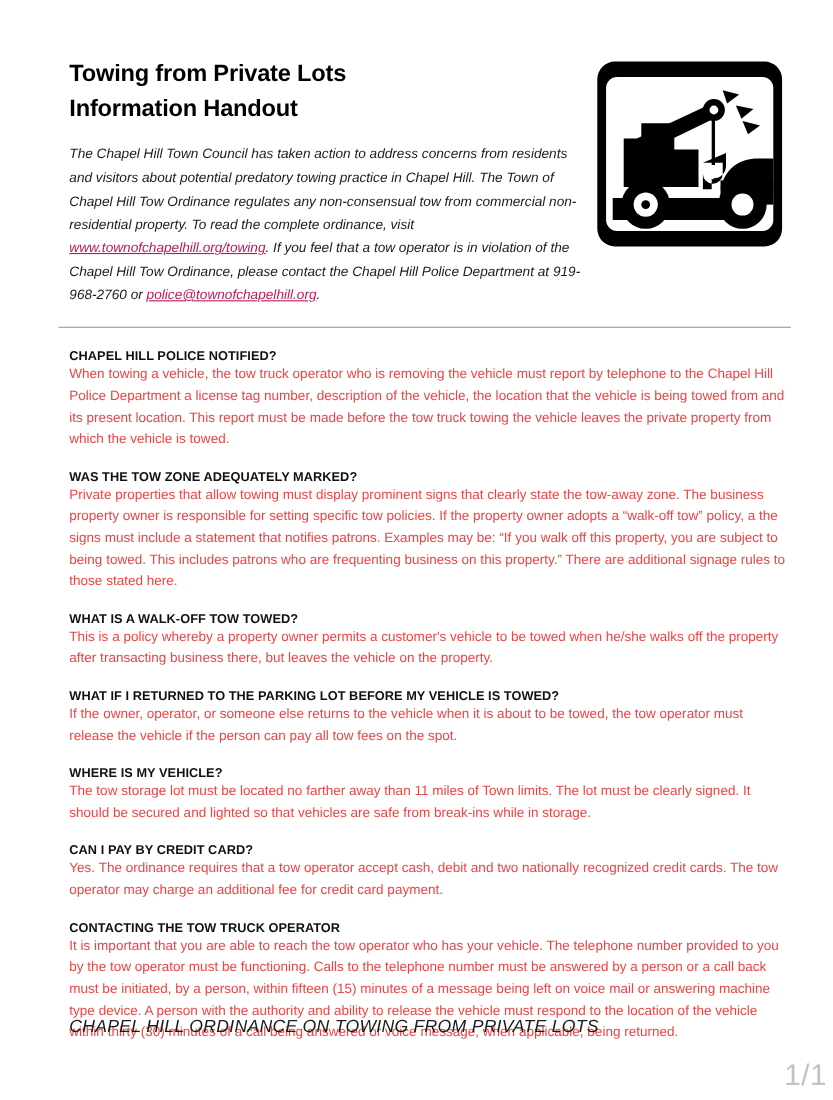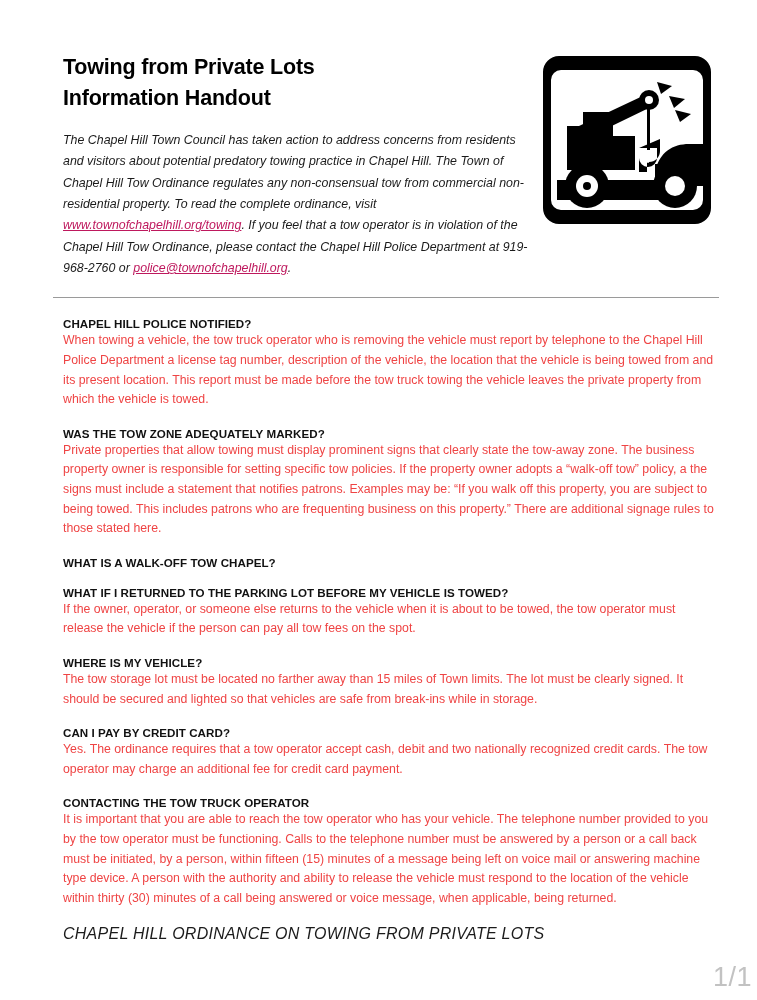--- a/index.html
+++ b/index.html
@@ -170,31 +170,32 @@
         <h2 class="section-heading">CHAPEL HILL POLICE NOTIFIED?</h2>
         <p class="section-body">When towing a vehicle, the tow truck operator who is removing the vehicle must report by telephone to the Chapel Hill Police Department a license tag number, description of the vehicle, the location that the vehicle is being towed from and its present location. This report must be made before the tow truck towing the vehicle leaves the private property from which the vehicle is towed.</p>
       </div>
 
       <div class="section">
         <h2 class="section-heading">WAS THE TOW ZONE ADEQUATELY MARKED?</h2>
         <p class="section-body">Private properties that allow towing must display prominent signs that clearly state the tow-away zone. The business property owner is responsible for setting specific tow policies. If the property owner adopts a “walk-off tow” policy, a the signs must include a statement that notifies patrons. Examples may be: “If you walk off this property, you are subject to being towed. This includes patrons who are frequenting business on this property.” There are additional signage rules to those stated here.</p>
       </div>
 
       <div class="section">
-        <h2 class="section-heading">WHAT IS A WALK-OFF TOW CHAPEL?</h2>
+        <h2 class="section-heading">WHAT IS A WALK-OFF TOW TOWED?</h2>
+        <p class="section-body">This is a policy whereby a property owner permits a customer's vehicle to be towed when he/she walks off the property after transacting business there, but leaves the vehicle on the property.</p>
       </div>
 
       <div class="section">
         <h2 class="section-heading">WHAT IF I RETURNED TO THE PARKING LOT BEFORE MY VEHICLE IS TOWED?</h2>
         <p class="section-body">If the owner, operator, or someone else returns to the vehicle when it is about to be towed, the tow operator must release the vehicle if the person can pay all tow fees on the spot.</p>
       </div>
 
       <div class="section">
         <h2 class="section-heading">WHERE IS MY VEHICLE?</h2>
-        <p class="section-body">The tow storage lot must be located no farther away than 15 miles of Town limits. The lot must be clearly signed. It should be secured and lighted so that vehicles are safe from break-ins while in storage.</p>
+        <p class="section-body">The tow storage lot must be located no farther away than 11 miles of Town limits. The lot must be clearly signed. It should be secured and lighted so that vehicles are safe from break-ins while in storage.</p>
       </div>
 
       <div class="section">
         <h2 class="section-heading">CAN I PAY BY CREDIT CARD?</h2>
         <p class="section-body">Yes. The ordinance requires that a tow operator accept cash, debit and two nationally recognized credit cards. The tow operator may charge an additional fee for credit card payment.</p>
       </div>
 
       <div class="section">
         <h2 class="section-heading">CONTACTING THE TOW TRUCK OPERATOR</h2>
         <p class="section-body">It is important that you are able to reach the tow operator who has your vehicle. The telephone number provided to you by the tow operator must be functioning. Calls to the telephone number must be answered by a person or a call back must be initiated, by a person, within fifteen (15) minutes of a message being left on voice mail or answering machine type device. A person with the authority and ability to release the vehicle must respond to the location of the vehicle within thirty (30) minutes of a call being answered or voice message, when applicable, being returned.</p>

